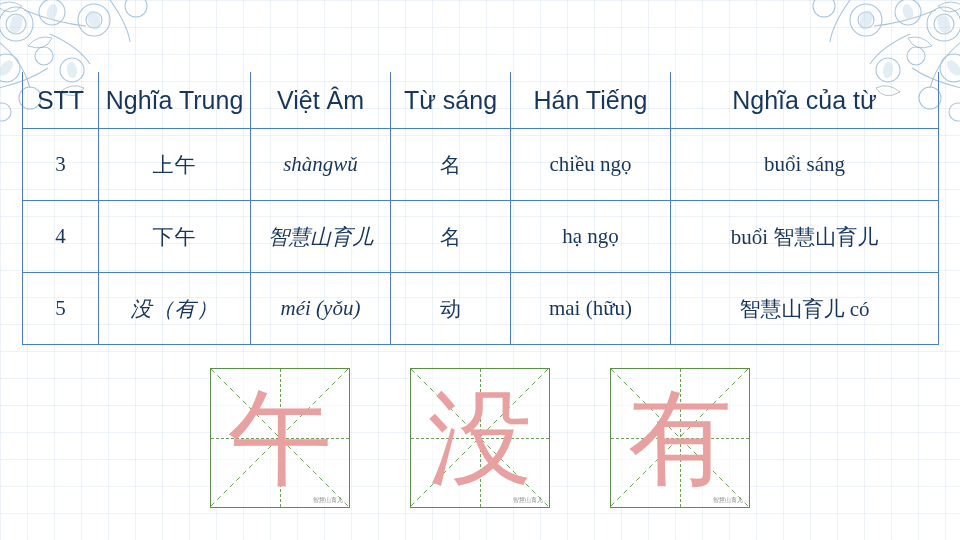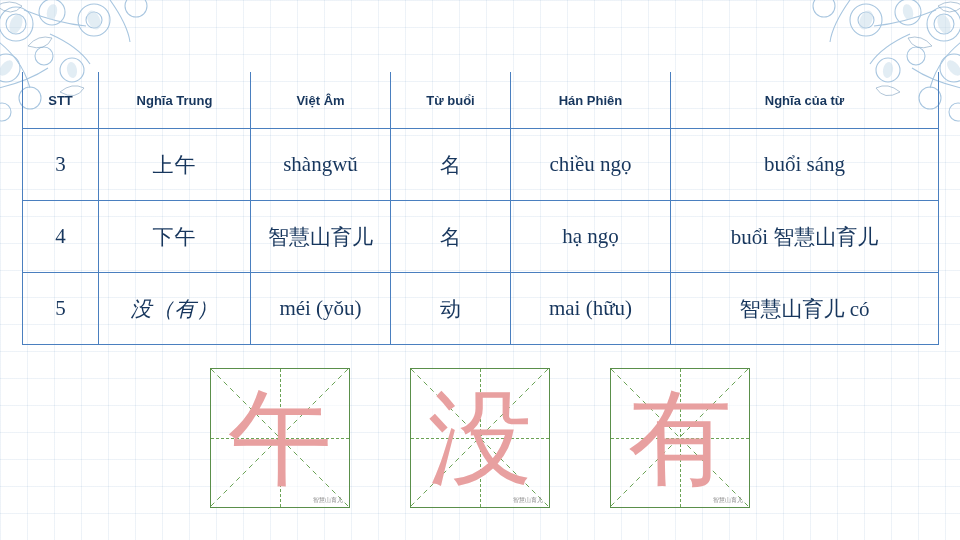--- a/index.html
+++ b/index.html
@@ -47,22 +47,22 @@
     table-layout: fixed;
   }
   #vocab-table th, #vocab-table td {
     border: 1px solid #4a7fbf;
     text-align: center;
     vertical-align: middle;
     color: #17365d;
   }
   #vocab-table thead th {
     height: 56px;
-    font-size: 13px;
-    font-weight: bold;
+    font-size: 25px;
+    font-weight: normal;
     font-family: "Liberation Sans", sans-serif;
     padding: 0 2px;
     border-top: none;
     background: transparent;
   }
   #vocab-table tbody td {
     height: 69px;
     font-size: 21px;
     font-family: "Liberation Serif", serif;
   }
@@ -74,20 +74,21 @@
   .col-mean  { width: 268px; }
 
   td.cn {
     font-family: "DejaVu Sans", sans-serif;
     color: #c0392b;
     font-size: 30px;
     letter-spacing: 1px;
   }
   td.cn.small { font-size: 27px; font-style: italic; }
   td.pinyin {
+    font-style: italic;
     font-family: "Liberation Serif", serif;
     font-size: 21px;
   }
   td.type {
     font-family: "DejaVu Sans", sans-serif;
     font-size: 21px;
   }
   td.stt { font-size: 20px; font-family: "Liberation Sans", sans-serif; }
 
   
@@ -228,22 +229,22 @@
       <col class="col-pinyin">
       <col class="col-type">
       <col class="col-hv">
       <col class="col-mean">
     </colgroup>
     <thead>
       <tr>
         <th>STT</th>
         <th>Nghĩa Trung</th>
         <th>Việt Âm</th>
-        <th>Từ buổi</th>
-        <th>Hán Phiên</th>
+        <th>Từ sáng</th>
+        <th>Hán Tiếng</th>
         <th>Nghĩa của từ</th>
       </tr>
     </thead>
     <tbody>
       <tr>
         <td class="stt">3</td>
         <td class="cn">上午</td>
         <td class="pinyin">shàngwǔ</td>
         <td class="type">名</td>
         <td>chiều ngọ</td>

